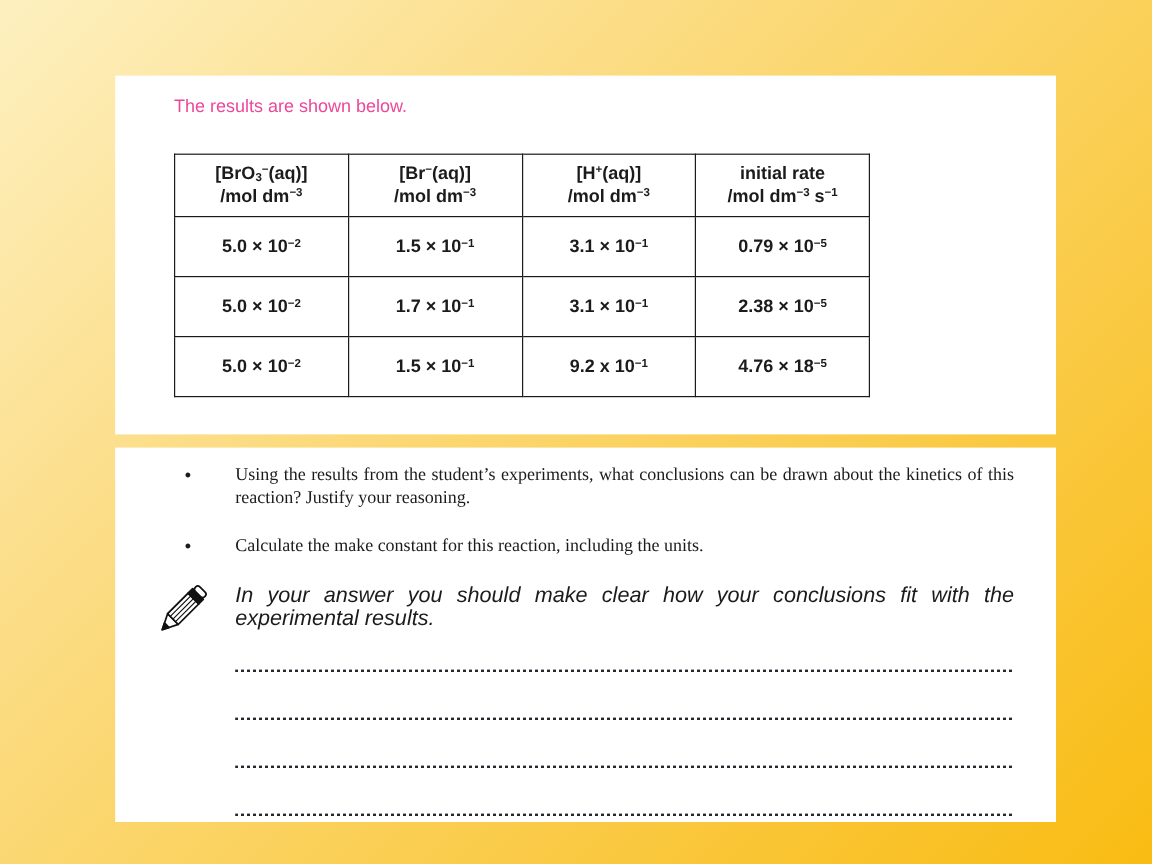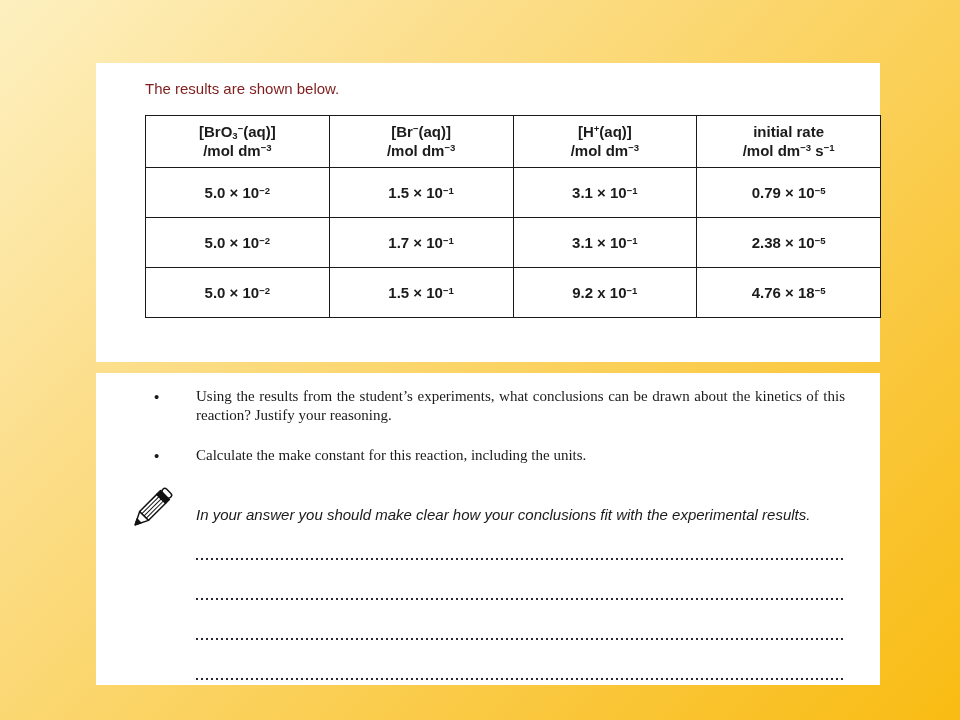--- a/index.html
+++ b/index.html
@@ -22,28 +22,28 @@
     background: #ffffff;
   }
   .panel-results { top: 63px; height: 299px; }
   .panel-questions { top: 373px; height: 312px; }
 
   .intro {
     position: absolute;
     left: 49px;
     top: 17px;
     font-size: 15px;
-    color: #7f1d1d;
+    color: #ec4899;
   }
 
   .results-table {
     position: absolute;
     left: 49px;
-    top: 52px;
-    width: 736px;
+    top: 65px;
+    width: 580px;
     border-collapse: collapse;
     table-layout: fixed;
   }
   .results-table th, .results-table td {
     border: 1.6px solid #1a1a1a;
     text-align: center;
     vertical-align: middle;
     font-size: 15px;
     color: #1b1b1b;
   }
@@ -84,23 +84,23 @@
   .pencil-wrap {
     position: absolute;
     left: 28px;
     top: 105px;
     width: 58px;
     height: 58px;
   }
   .note-text {
     position: absolute;
     left: 100px;
-    top: 132px;
+    top: 114px;
     width: 649px;
-    font-size: 15px;
+    font-size: 18px;
     line-height: 19px;
     font-style: italic;
     text-align: justify;
   }
 
   .answer-line {
     position: absolute;
     left: 100px;
     width: 649px;
     height: 2px;

